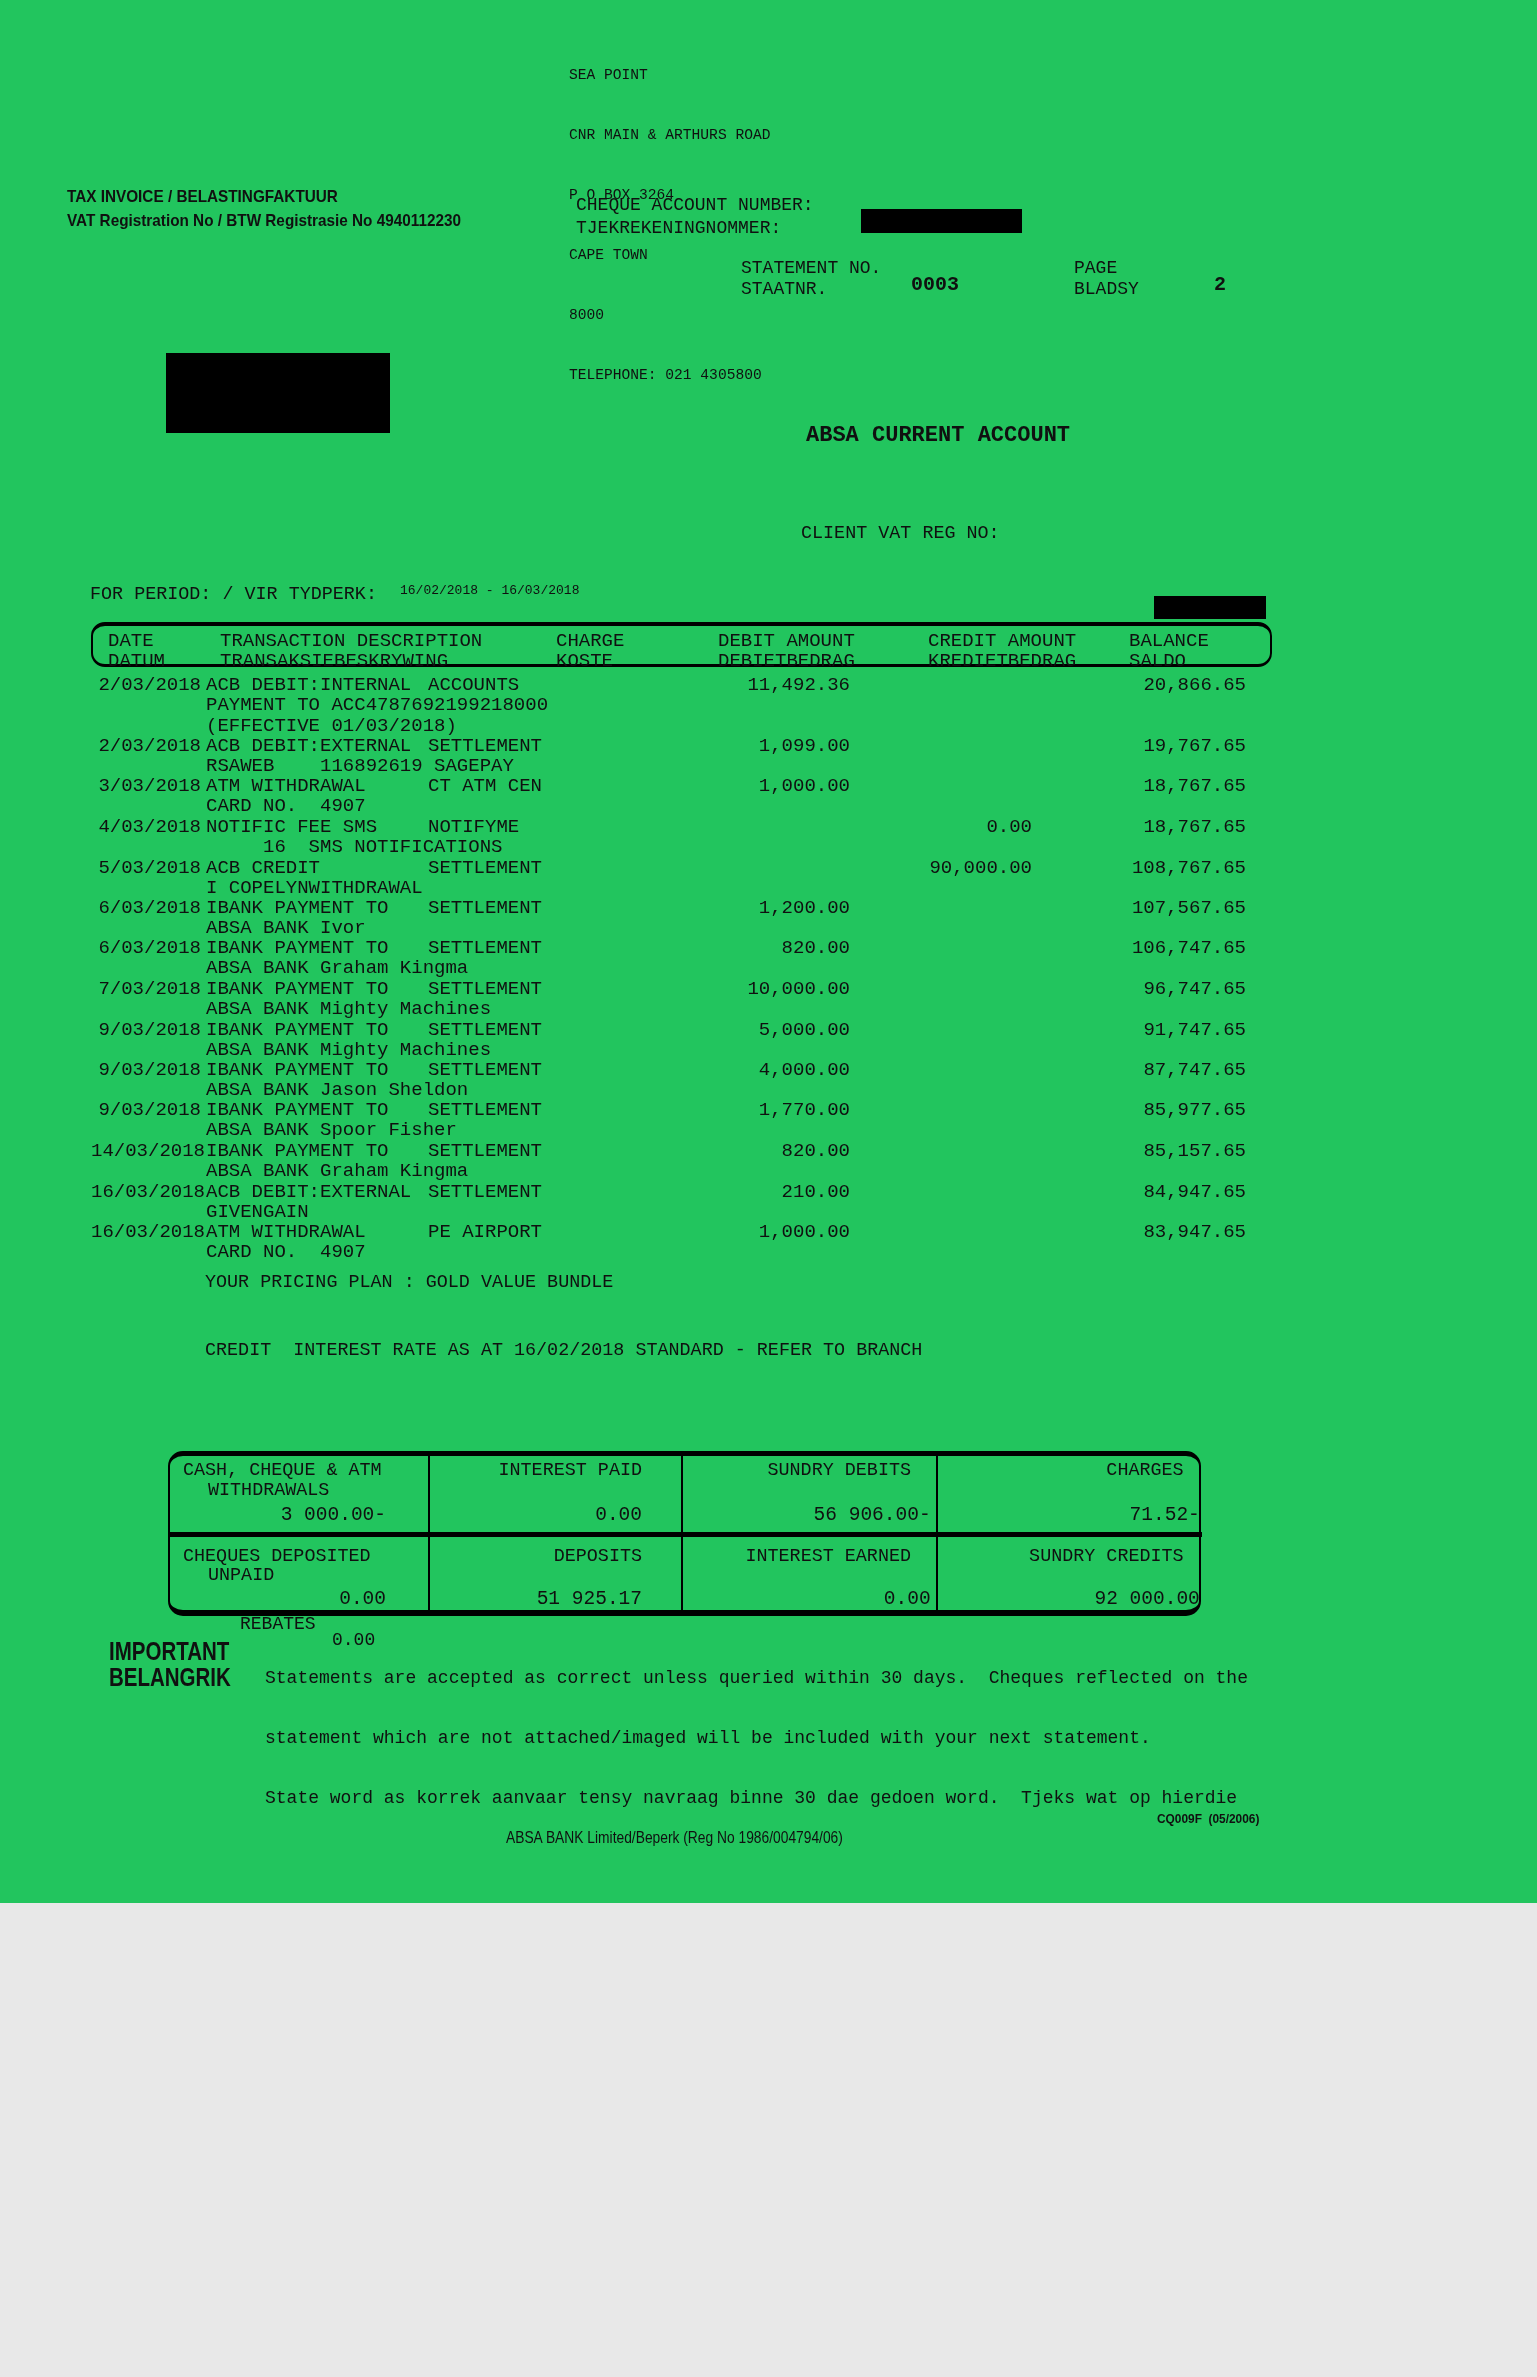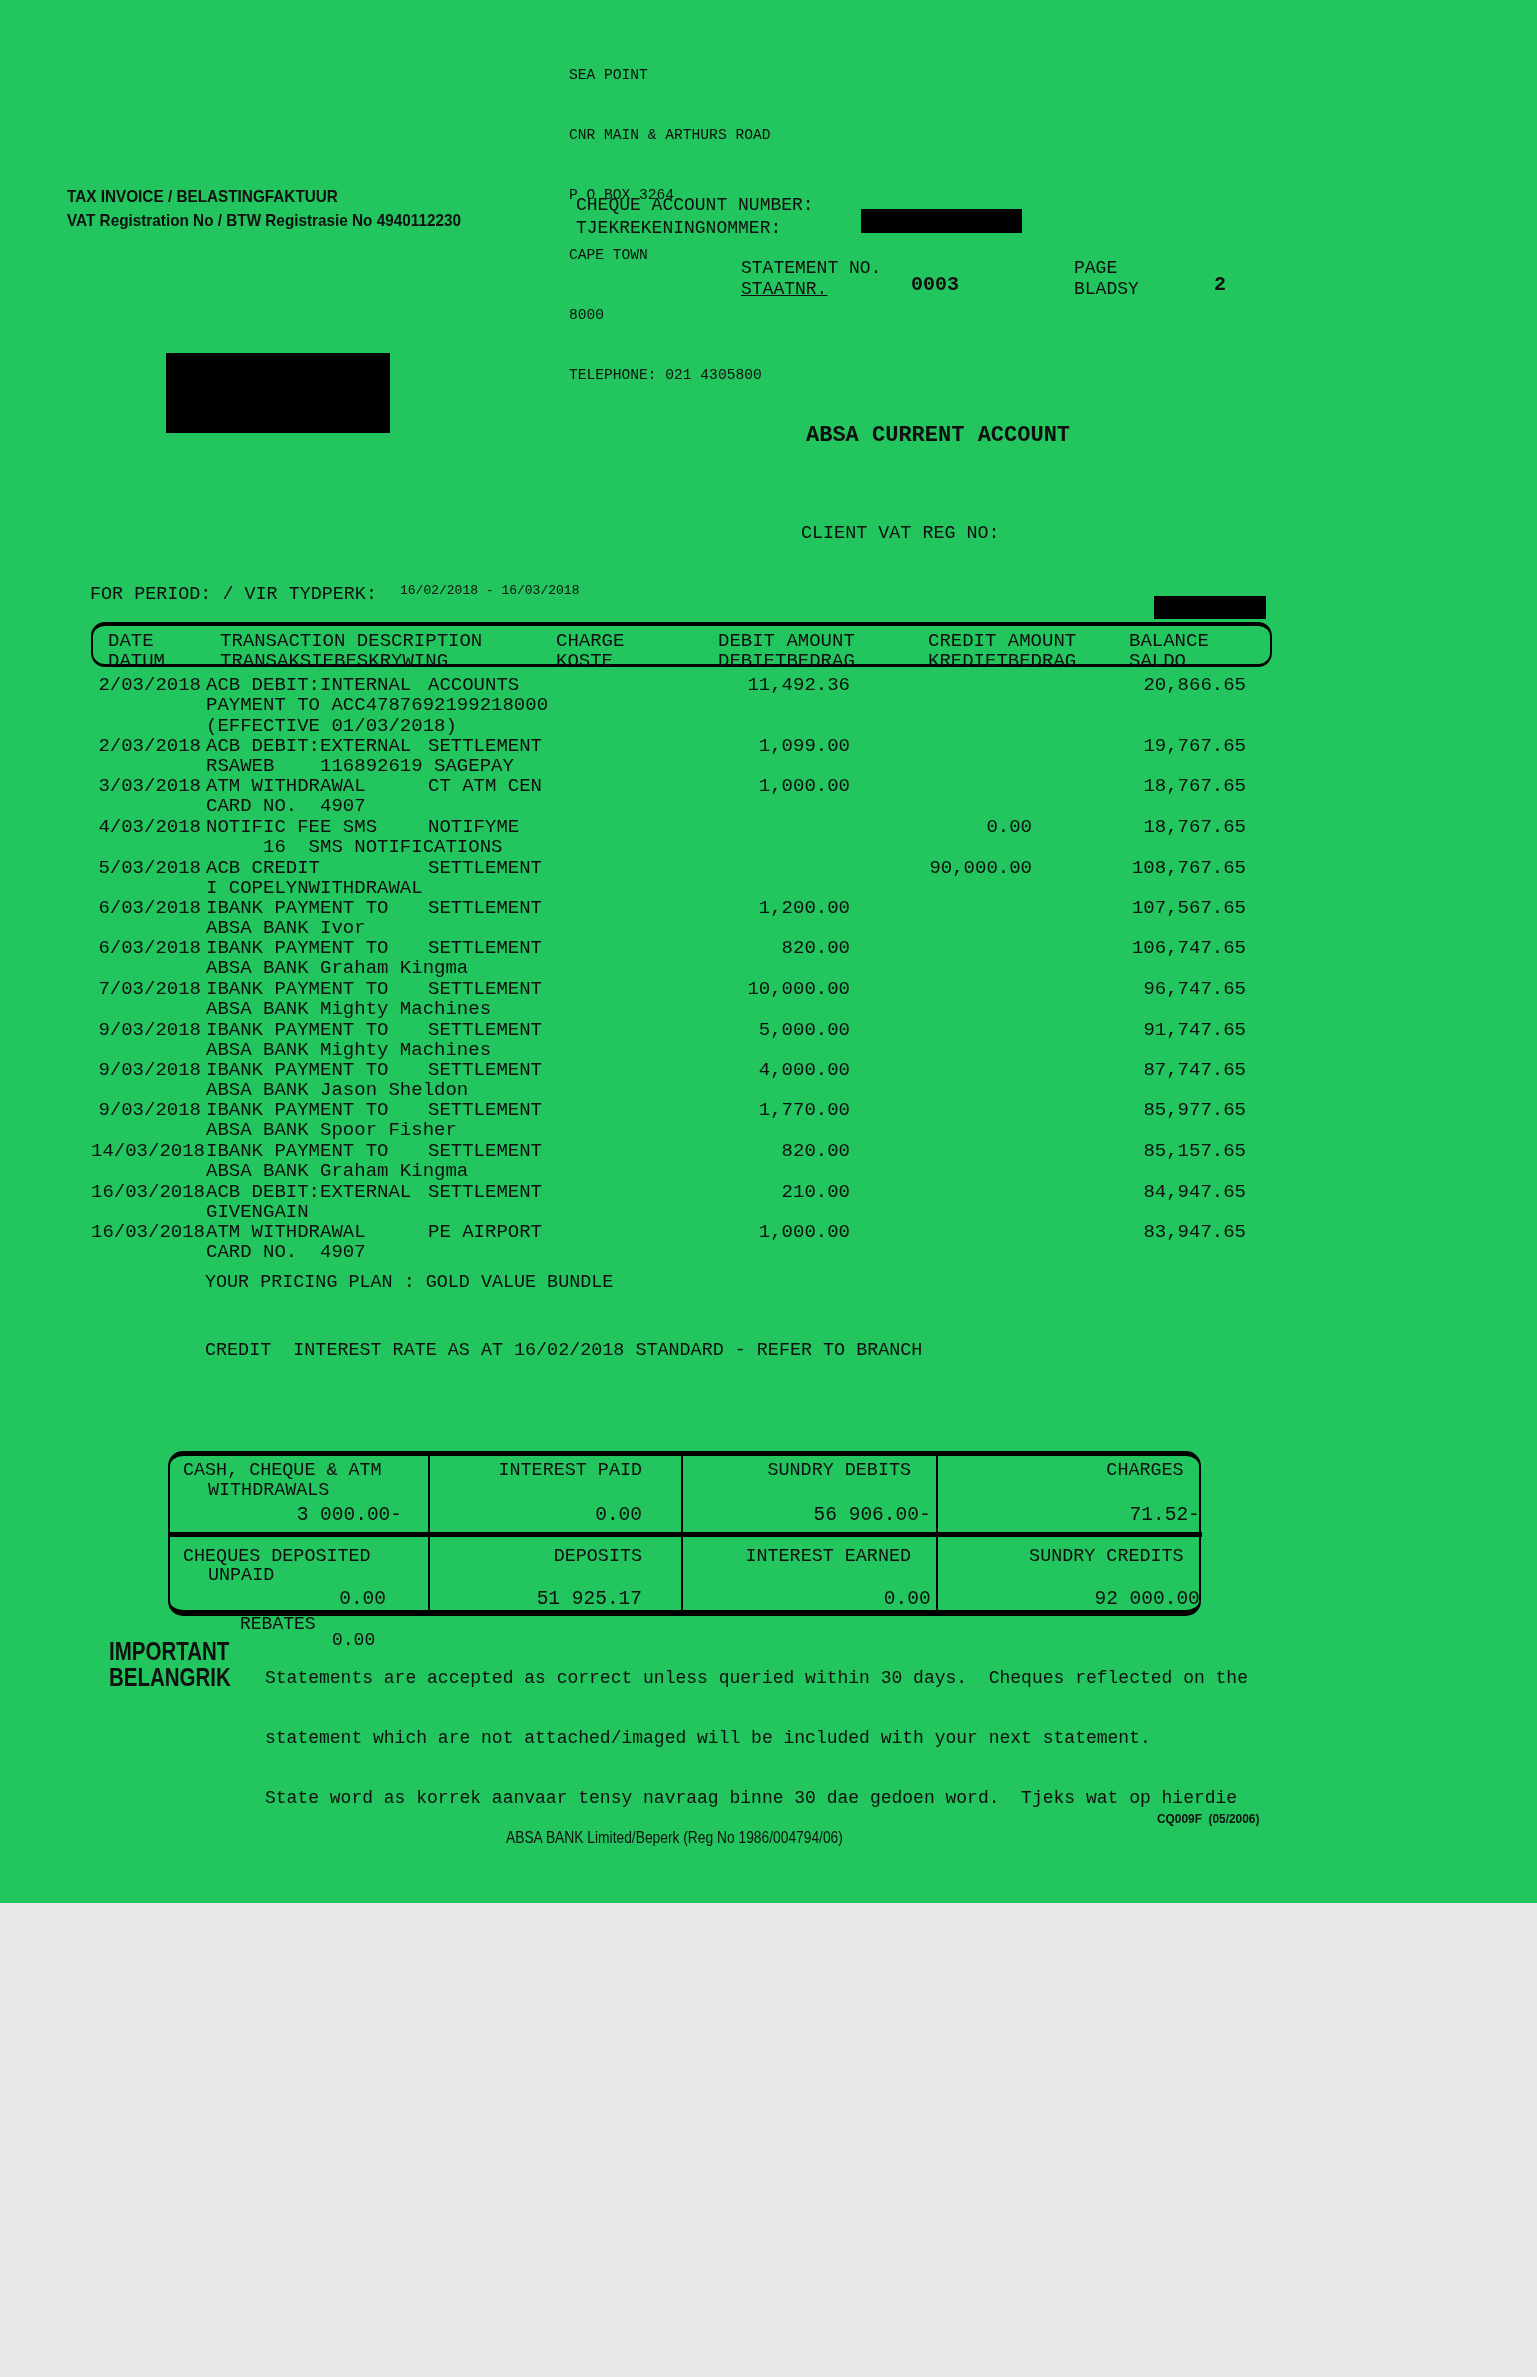--- a/index.html
+++ b/index.html
@@ -18,21 +18,21 @@
 
   
   .chq1{left:576px;top:195px;font-size:18px;}
   .chq2{left:576px;top:218px;font-size:18px;}
   .redact{background:#000;}
   .box-acct{left:861px;top:209px;width:161px;height:24.4px;}
   .box-logo{left:166px;top:353px;width:224px;height:80px;}
   .box-period{left:1154px;top:596px;width:112px;height:23px;}
 
   .stmt-l1{left:741px;top:258px;font-size:18px;}
-  .stmt-l2{left:741px;top:279px;font-size:18px;text-decoration:underline;}
+  .stmt-l2{left:741px;top:279px;font-size:18px;}
   .stmt-v{left:911px;top:273px;font-size:20px;font-weight:bold;}
   .page-l1{left:1074px;top:258px;font-size:18px;}
   .page-l2{left:1074px;top:279px;font-size:18px;}
   .page-v{left:1214px;top:273px;font-size:20px;font-weight:bold;}
 
   .title{left:806px;top:423px;font-size:22px;font-weight:bold;}
   .clientvat{left:801px;top:523px;font-size:18.4px;}
 
   .period-label{left:90px;top:584px;font-size:18.4px;}
   .period-value{left:400px;top:583px;font-size:13px;}
@@ -257,21 +257,21 @@
   <div class="abs mono summary">
     <div class="s-outline"></div>
     <div class="s-mid"></div>
     <div class="s-v sv1"></div>
     <div class="s-v sv2"></div>
     <div class="s-v sv3"></div>
 
     <div class="scell" style="left:0;top:0;width:260px;height:81px">
       <div class="slabel" style="left:15px;top:8.7px">CASH, CHEQUE &amp; ATM</div>
       <div class="slabel" style="left:40px;top:29px">WITHDRAWALS</div>
-      <div class="sval" style="right:26px;top:53px">3 000.00-</div>
+      <div class="sval" style="right:42px;top:53px">3 000.00-</div>
     </div>
     <div class="scell" style="left:262px;top:0;width:250px;height:81px">
       <div class="slabel" style="right:38px;top:8.7px">INTEREST PAID</div>
       <div class="sval" style="right:38px;top:53px">0.00</div>
     </div>
     <div class="scell" style="left:515px;top:0;width:253px;height:81px">
       <div class="slabel" style="right:25px;top:8.7px">SUNDRY DEBITS</div>
       <div class="sval" style="right:5.4px;top:53px">56 906.00-</div>
     </div>
     <div class="scell" style="left:770px;top:0;width:264px;height:81px">

